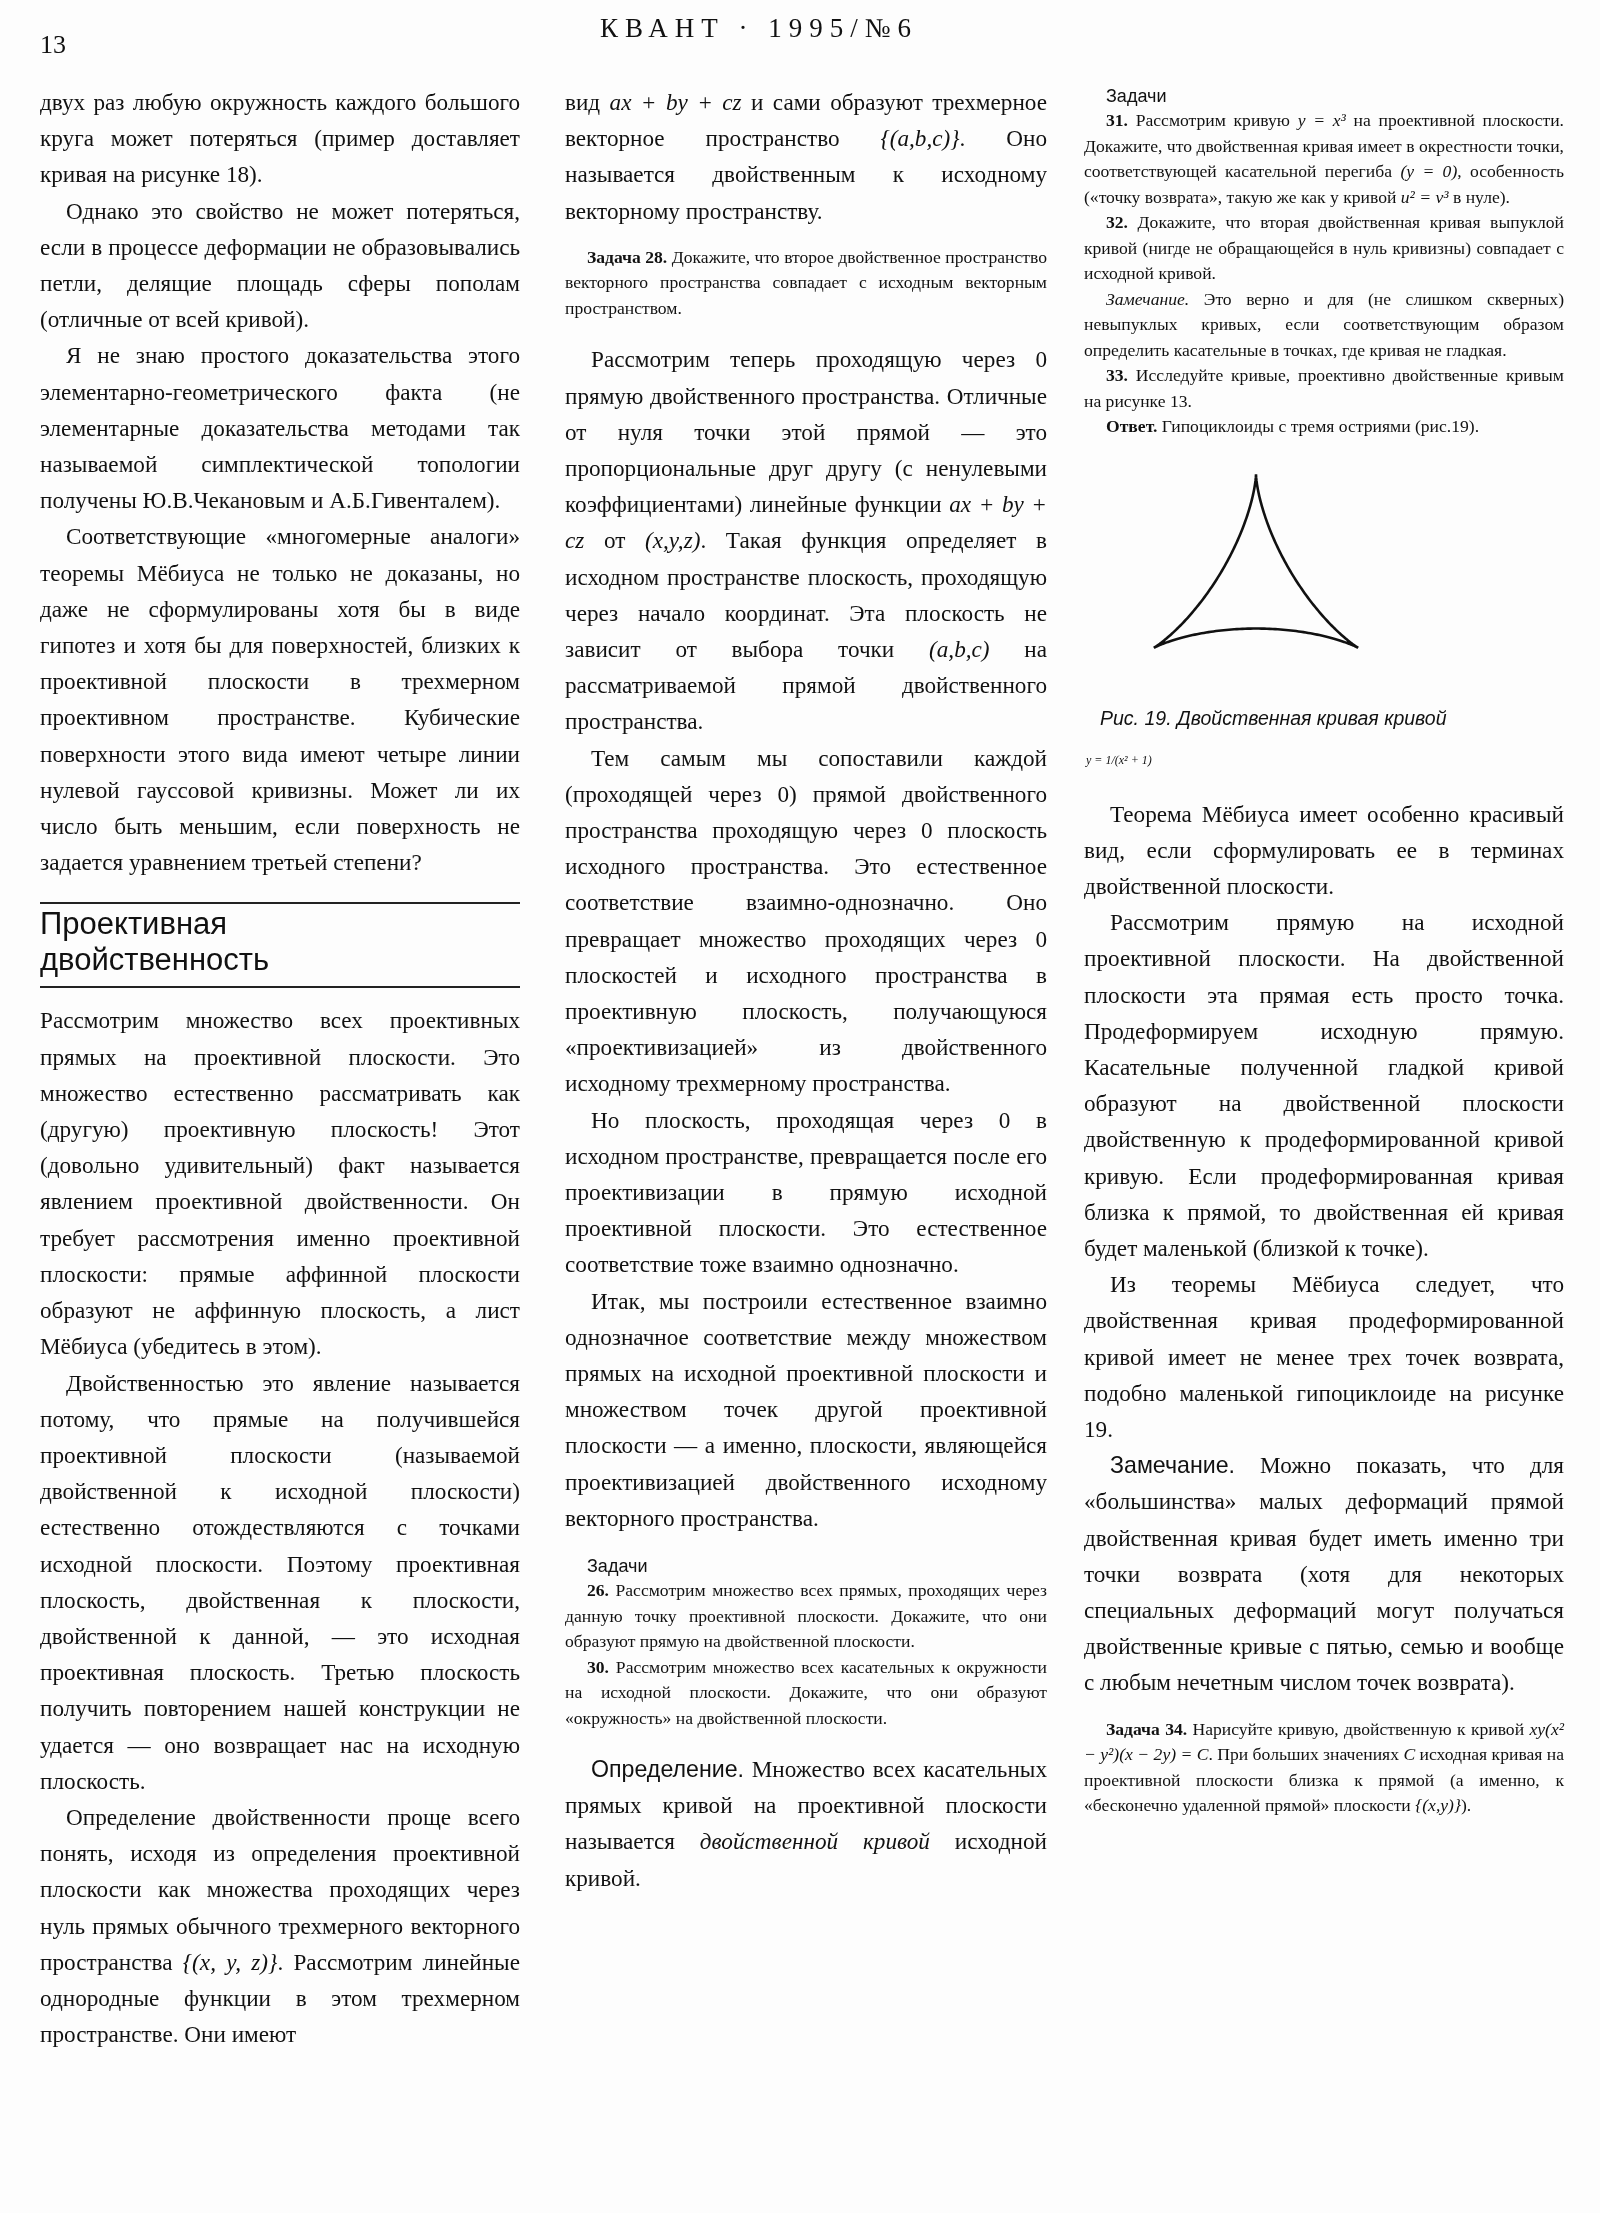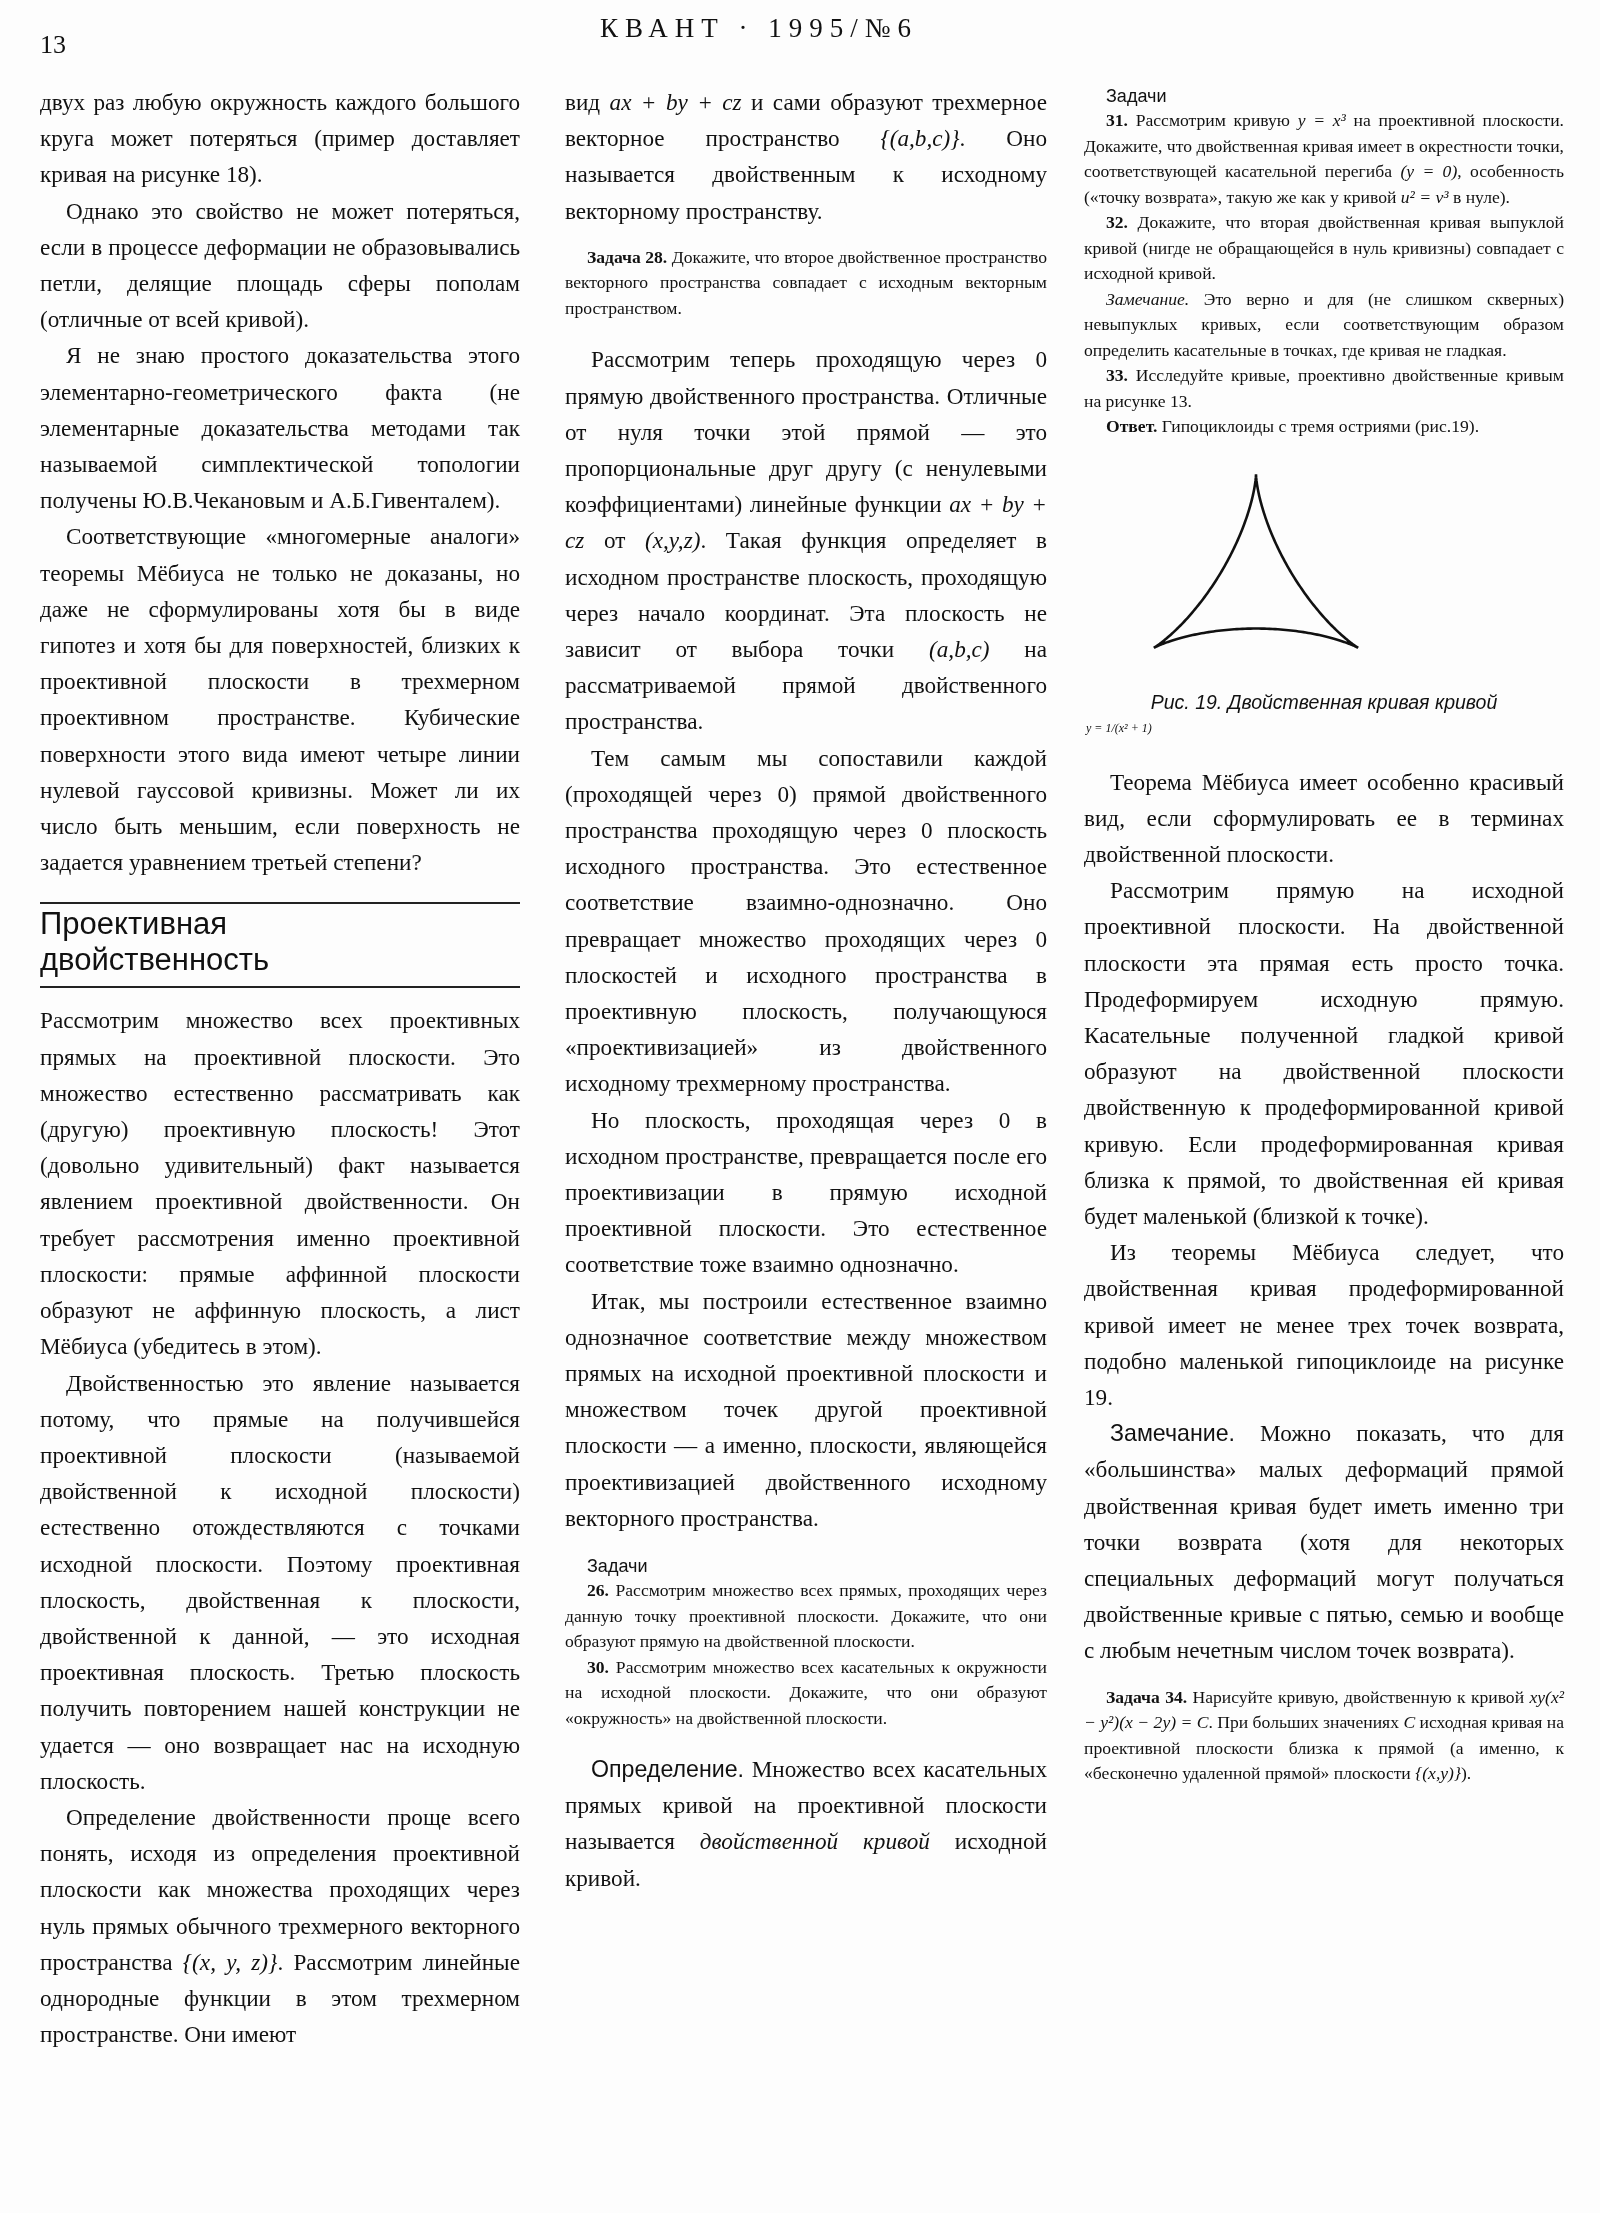--- a/index.html
+++ b/index.html
@@ -15,21 +15,21 @@
   p.body.indent { text-indent:26px; }
   .heading-box { border-top:2px solid #222; border-bottom:2px solid #222; margin:22px 0 14px 0; padding:2px 0 8px 0; }
   .heading-box h2 { margin:0; font-family:"Liberation Sans", sans-serif; font-weight:normal; font-size:31px; line-height:36px; }
   .small { font-family:"Liberation Serif", serif; font-size:17.6px; line-height:25.5px; text-align:justify; margin:0; }
   .small.indent { text-indent:22px; }
   .small b { font-weight:bold; }
   .tasks-title { font-family:"Liberation Sans", sans-serif; font-size:18px; margin:0; line-height:24px; }
   .lead-sans { font-family:"Liberation Sans", sans-serif; }
   i.math { font-style:italic; }
   .fig-wrap { position:relative; width:480px; height:250px; }
-  .fig-caption { font-family:"Liberation Sans", sans-serif; font-style:italic; font-size:19.5px; line-height:24px; margin:0;text-align:center; }
+  .fig-caption { font-family:"Liberation Sans", sans-serif; font-style:italic; font-size:19.5px; line-height:24px; margin:16px; }
   .fig-formula { font-family:"Liberation Serif", serif; font-style:italic; font-size:12px; margin:0 0 0 2px; line-height:28px; }
 </style>
 </head>
 <body>
 
 <div class="page-num">13</div>
 <div class="running-head">КВАНТ · 1995/№6</div>
 
 <div class="col col1">
   <p class="body">двух раз любую окружность каждого большого круга может потеряться (пример доставляет кривая на рисунке 18).</p>

